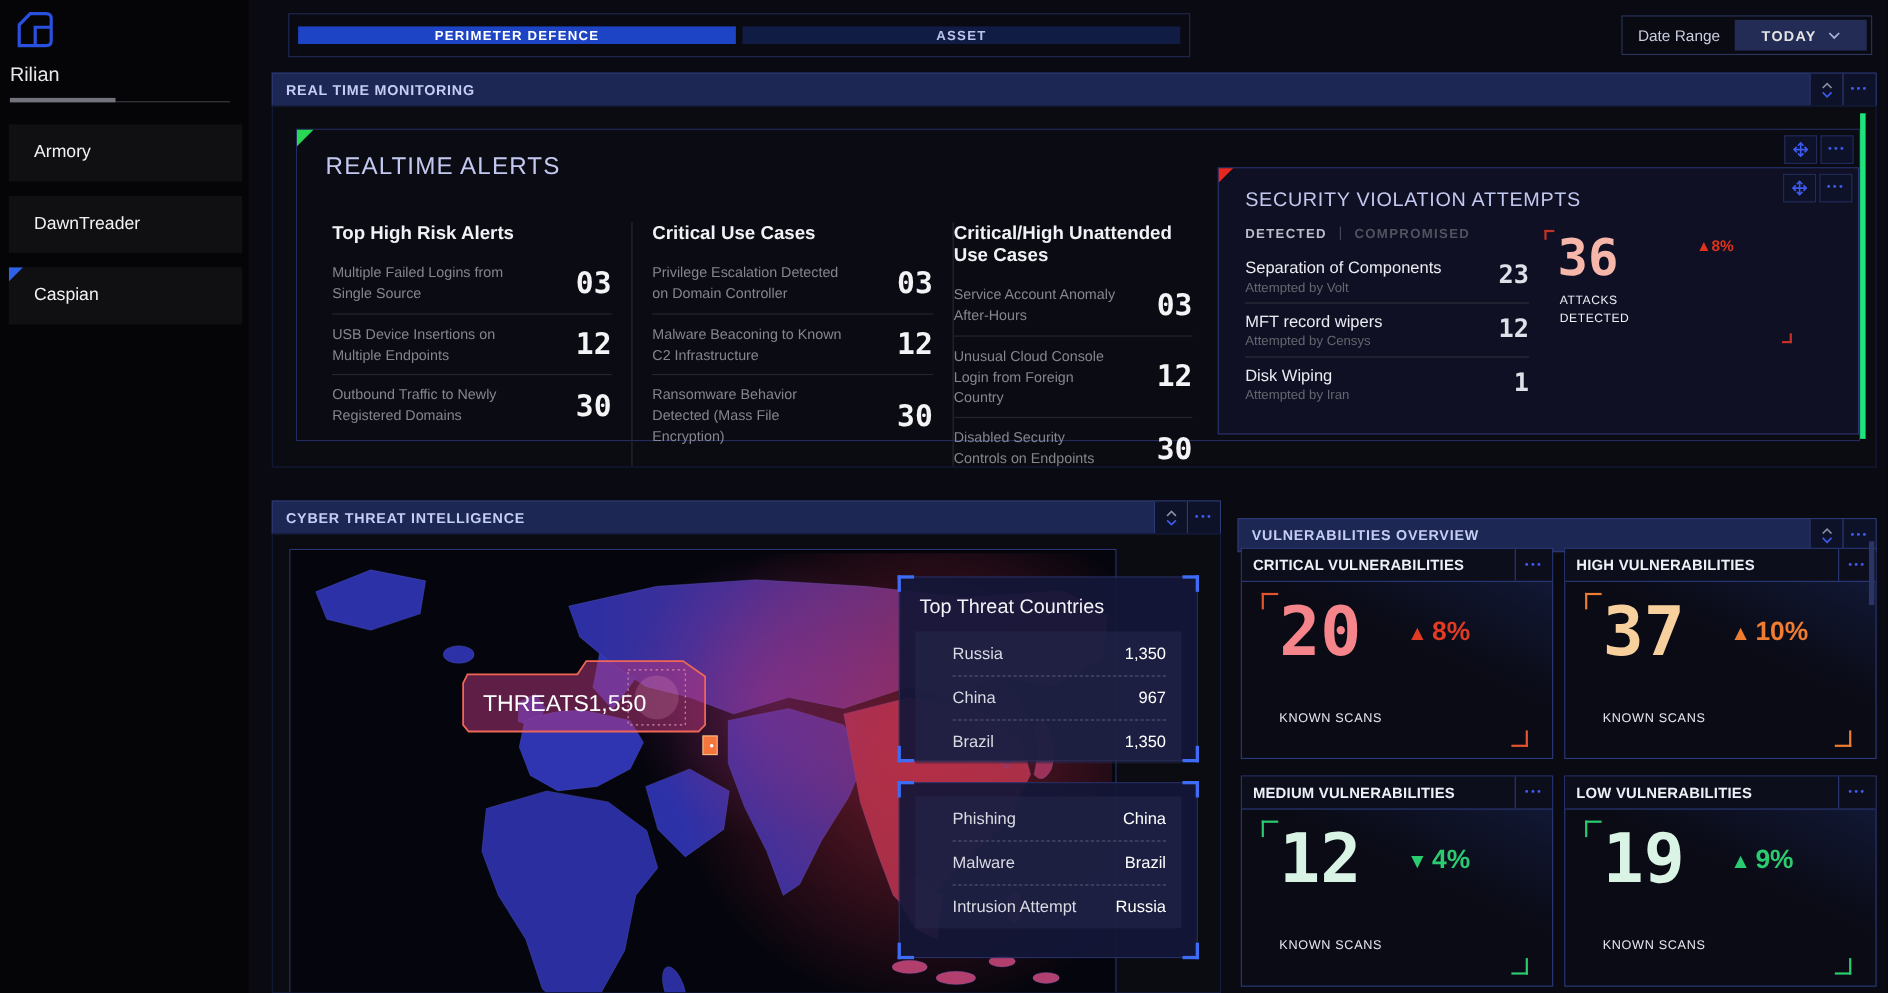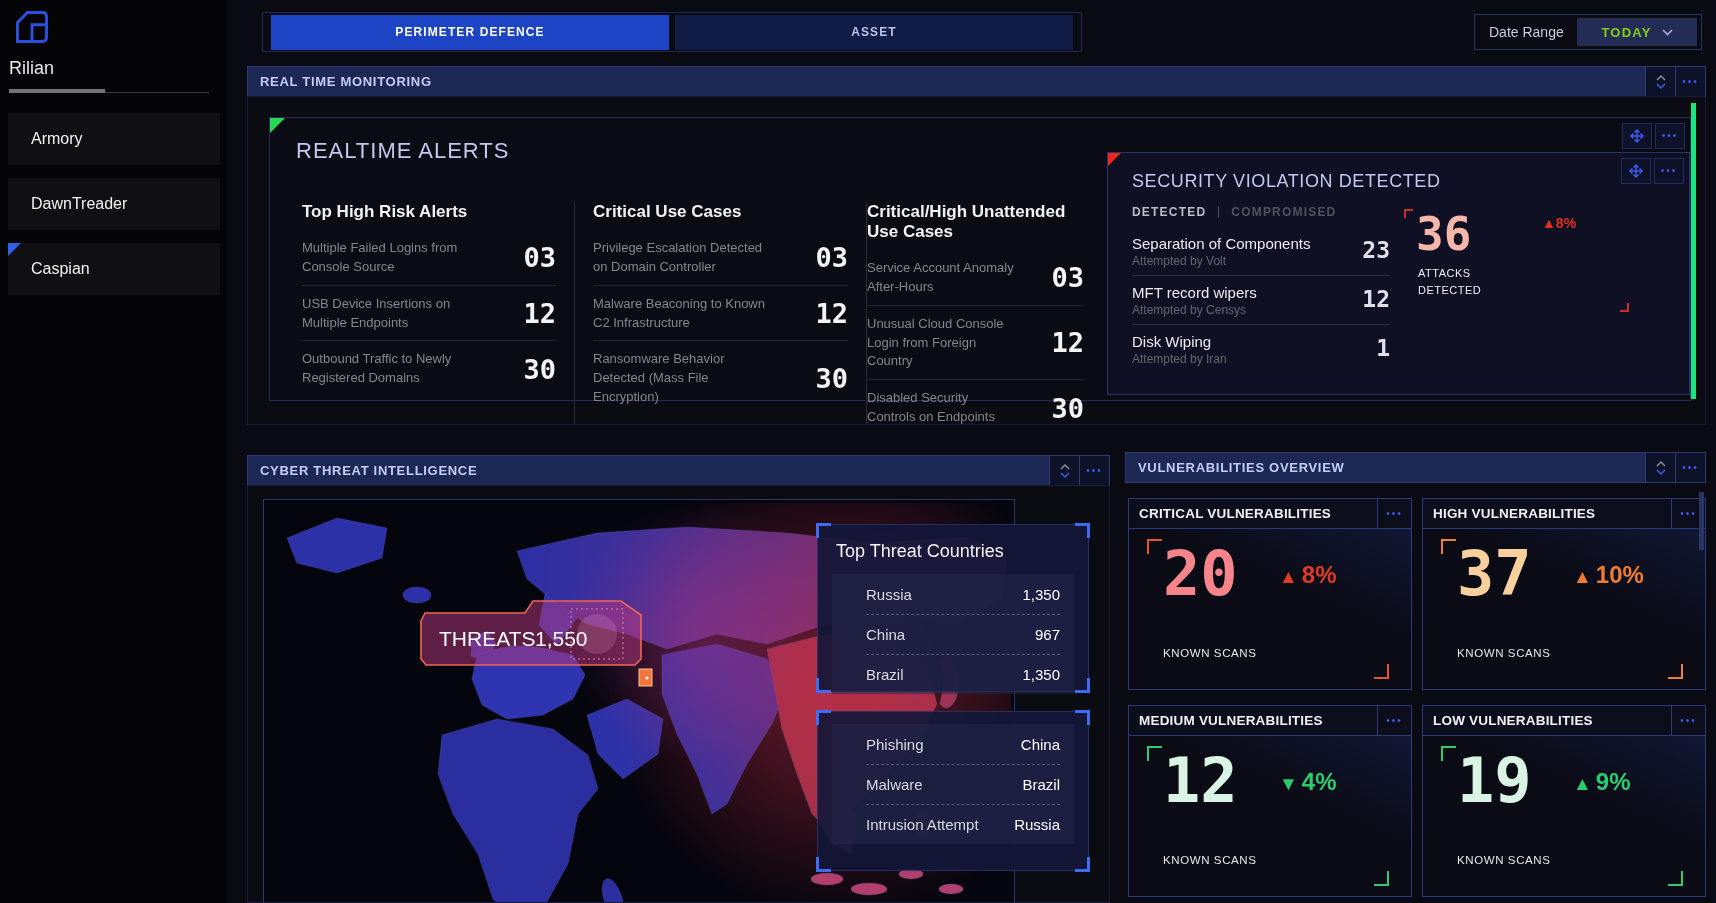--- a/index.html
+++ b/index.html
@@ -20,32 +20,32 @@
                border-top:13px solid #2f62e8; border-right:13px solid transparent; }
 
   
   #main { position:absolute; left:226px; top:0; width:1490px; height:903px; background:#0a0a12; }
   .stars { background-image:radial-gradient(rgba(255,255,255,0.055) 1px, transparent 1.6px);
            background-size:26px 26px; }
 
   
   .tabbar { position:absolute; left:36px; top:12px; width:820px; height:40px;
             border:1px solid #1e2a55; display:flex; align-items:center; padding:0 8px; gap:6px; }
-  .tab { height:35px; flex:1; display:flex; align-items:center; justify-content:center;
+  .tab { height:16px; flex:1; display:flex; align-items:center; justify-content:center;
          font-size:12px; letter-spacing:1.1px; font-weight:600; cursor:pointer; }
   .tab.on { background:#1c44c4; color:#ffffff; }
   .tab.off { background:#111c45; color:#b9c2ec; }
 
   
   .daterange { position:absolute; left:1248px; top:14px; width:228px; height:36px;
                border:1px solid #2a3560; display:flex; align-items:center; padding:0 4px 0 14px; }
   .daterange .lbl { color:#c9cde2; font-size:14px; }
   .dr-btn { margin-left:auto; width:120px; height:28px; background:#232c55; display:flex;
             align-items:center; justify-content:center; gap:10px; cursor:pointer; }
-  .dr-btn .v { color:#84cc16; font-size:13px; font-weight:700; letter-spacing:1.2px; }
+  .dr-btn .v { color:#e5e5e5; font-size:13px; font-weight:700; letter-spacing:1.2px; }
 
   
   .sec-head { position:absolute; height:31px; background:#1d2754; border:1px solid #2e3a74;
               display:flex; align-items:center; }
   .sec-head .t { color:#c5cdf4; font-size:13px; letter-spacing:.7px; font-weight:600; padding-left:12px; }
   .head-icons { margin-left:auto; display:flex; height:100%; }
   .ibox { width:30px; height:100%; border-left:1px solid #2e3a74; background:#0d1228;
           display:flex; align-items:center; justify-content:center; cursor:pointer; }
   .dots { color:#3d5bf0; font-size:10px; letter-spacing:2px; line-height:1; }
 
@@ -219,21 +219,21 @@
         <div class="pibox">
           <span class="dots">•••</span>
         </div>
       </div>
       <div class="ra-title">REALTIME ALERTS</div>
 
       <div class="cols">
         <div class="col c1">
           <h3>Top High Risk Alerts</h3>
           <div class="arow">
-            <span class="al">Multiple Failed Logins from Console Source</span>
+            <span class="al">Multiple Failed Logins from Single Source</span>
             <span class="av">03</span>
           </div>
           <div class="arow">
             <span class="al">USB Device Insertions on Multiple Endpoints</span>
             <span class="av">12</span>
           </div>
           <div class="arow">
             <span class="al">Outbound Traffic to Newly Registered Domains</span>
             <span class="av">30</span>
           </div>
@@ -282,21 +282,21 @@
                   <polyline points="5.5,11.5 8,14 10.5,11.5"></polyline>
                 <polyline points="4.5,5.5 2,8 4.5,10.5"></polyline>
                   <polyline points="11.5,5.5 14,8 11.5,10.5"></polyline>
               </g>
             </svg>
           </div>
           <div class="pibox">
             <span class="dots">•••</span>
           </div>
         </div>
-        <div class="sva-title">SECURITY VIOLATION DETECTED</div>
+        <div class="sva-title">SECURITY VIOLATION ATTEMPTS</div>
         <div class="sva-tabs">
           <span class="sva-tab on">DETECTED</span>
           <span class="sva-sep"></span>
           <span class="sva-tab off">COMPROMISED</span>
         </div>
         <div class="sva-list">
           <div class="svarow">
             <div class="l">Separation of Components</div>
             <div class="s">Attempted by Volt</div>
             <div class="v">23</div>
@@ -436,21 +436,21 @@
           <span class="v">Brazil</span>
         </div>
         <div class="orow">
           <span class="n">Intrusion Attempt</span>
           <span class="v">Russia</span>
         </div>
       </div>
     </div>
   </div>
 
-  <div class="sec-head" style="left:899px; top:452px; width:581px;">
+  <div class="sec-head" style="left:899px; top:471px; width:581px;">
     <span class="t">VULNERABILITIES OVERVIEW</span>
     <div class="head-icons">
       <div class="ibox">
         <svg width="12" height="16" viewBox="0 0 12 16">
           <polyline points="2,6 6,2 10,6" fill="none" stroke="#8a8f9f" stroke-width="1.5"></polyline>
           <polyline points="2,10 6,14 10,10" fill="none" stroke="#3d5bf0" stroke-width="1.5"></polyline>
         </svg>
       </div>
       <div class="ibox">
         <span class="dots">•••</span>

